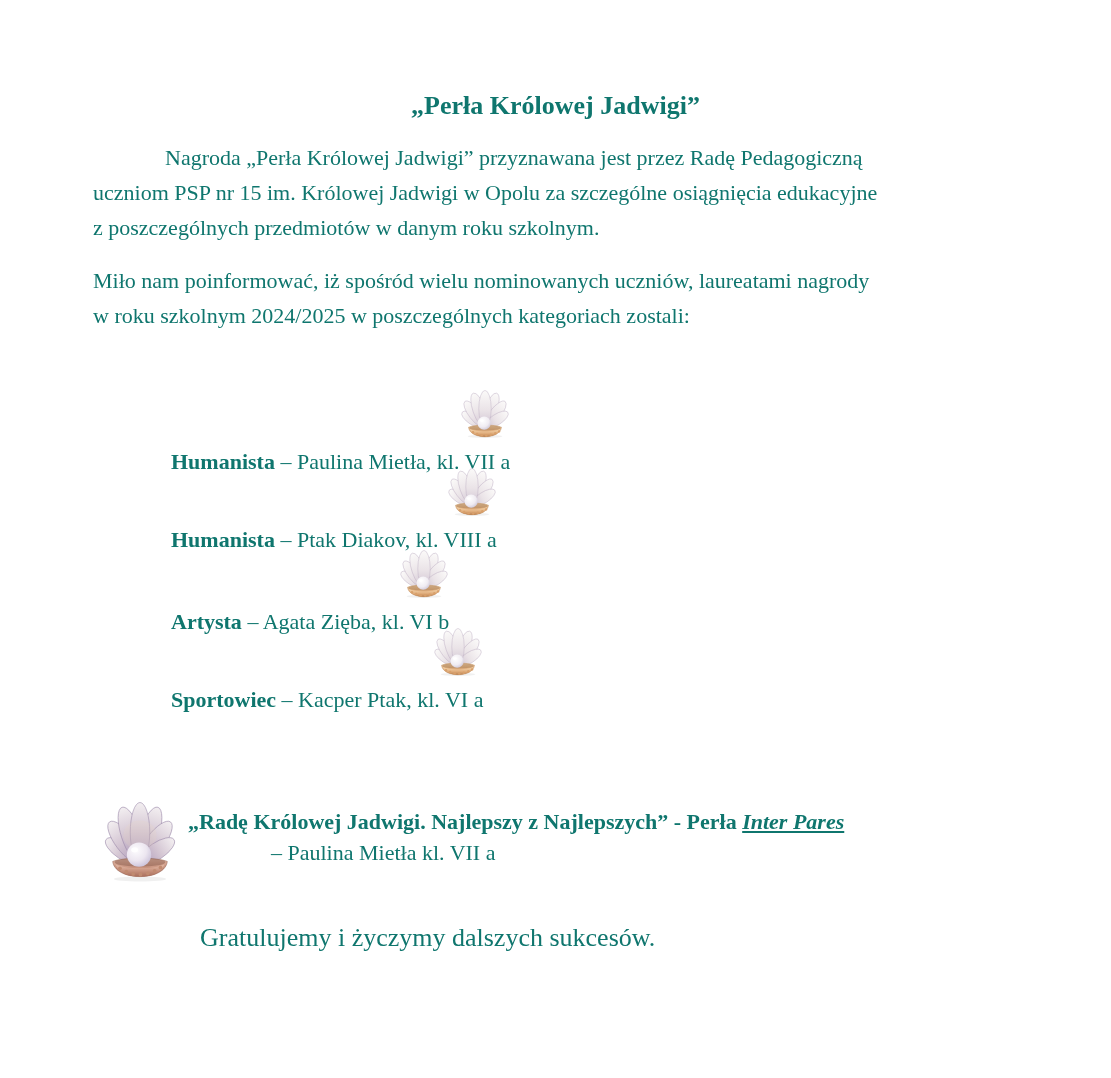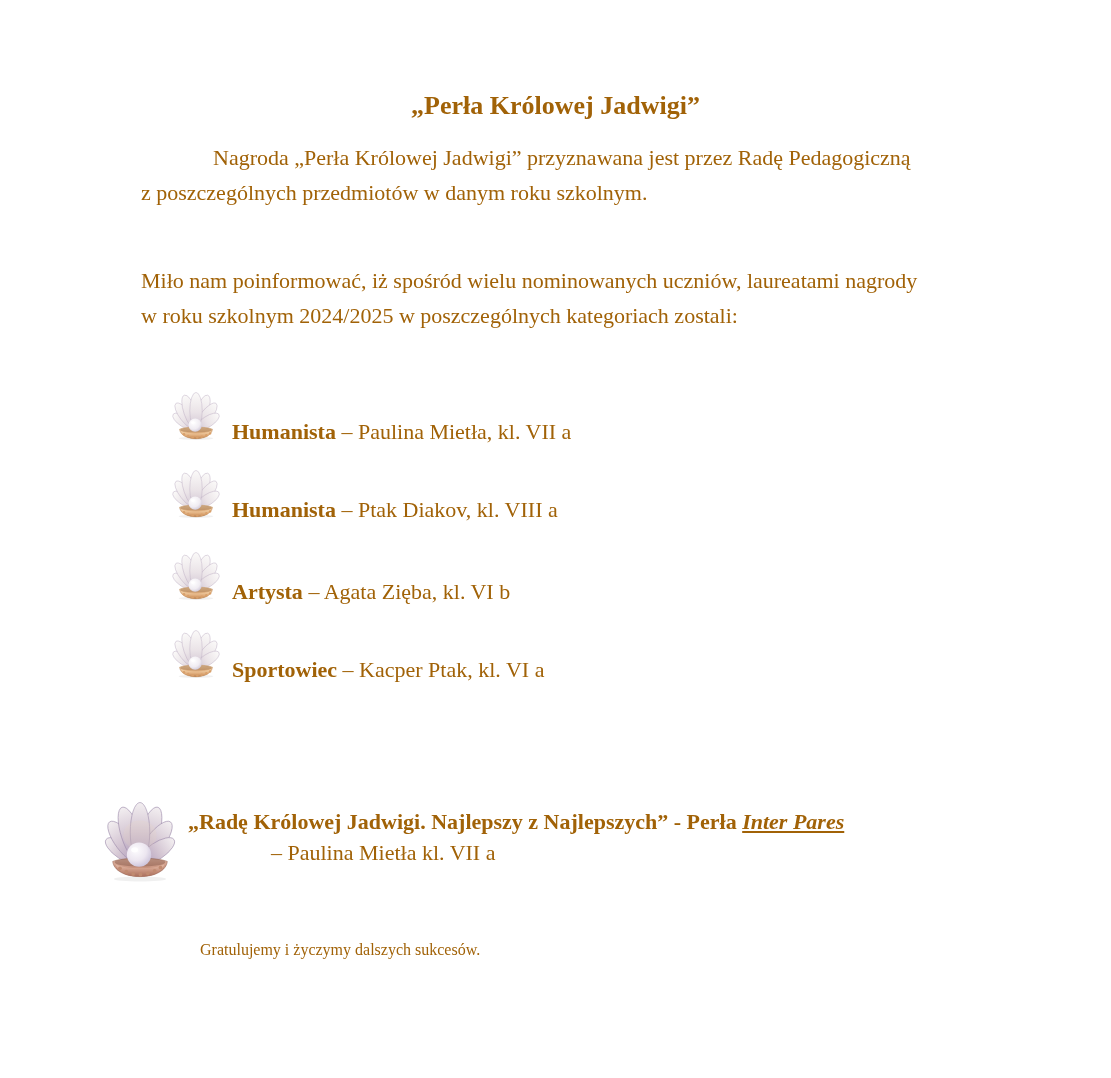--- a/index.html
+++ b/index.html
@@ -1,46 +1,46 @@
 <!DOCTYPE html>
 <html><head>
 <meta charset="utf-8">
 <style>
   html,body{margin:0;padding:0;background:#ffffff;}
   .page{
     position:relative;width:1111px;height:1078px;background:#ffffff;
-    color:#a16207;font-family:"Liberation Serif","DejaVu Serif",serif;
+    color:#0f766e;font-family:"Liberation Serif","DejaVu Serif",serif;
     overflow:hidden;
   }
   .doc-title{
     position:absolute;top:92px;left:0;width:100%;text-align:center;
     font-size:26px;font-weight:bold;line-height:28px;margin:0;
   }
-  .para{position:absolute;left:93px;width:890px;font-size:22px;line-height:35px;margin-left:48px;}
+  .para{position:absolute;left:93px;width:890px;font-size:22px;line-height:35px;}
   .para .pline{display:block;}
   .para .indent{padding-left:72px;}
   .p-intro{top:140px;}
   .p-announce{top:263px;}
   .award-row{
     position:absolute;left:171px;height:50px;display:flex;
-    align-items:flex-end;gap:11px;white-space:nowrap;
+    align-items:flex-end;gap:11px;white-space:nowrap;flex-direction:column;
   }
   .r1{top:390px}.r2{top:468px}.r3{top:550px}.r4{top:628px}.r5{top:707px}
   .icon-s{width:50px;height:48px;flex:none;display:block;}
   .award-text{font-size:22px;line-height:26px;margin-bottom:-5px;}
   .award-text b{font-weight:bold;}
   .icon-l{position:absolute;left:101px;top:800px;width:78px;height:82px;}
   .grand-text{
     position:absolute;left:188px;top:806px;width:790px;
     font-size:22px;line-height:31px;
   }
   .grand-line1{font-weight:bold;white-space:nowrap;}
   .grand-line1 i{font-weight:bold;font-style:italic;text-decoration:underline;}
   .grand-line2{font-weight:normal;padding-left:83px;}
-  .closing{position:absolute;left:200px;top:925px;font-size:16px;line-height:26px;margin-top:12px;}
+  .closing{position:absolute;left:200px;top:925px;font-size:26px;line-height:26px;}
   .svg-defs{position:absolute;width:0;height:0;overflow:hidden;}
 </style>
 </head>
 <body>
 
 <svg class="svg-defs" aria-hidden="true">
   <defs>
     <linearGradient id="gTopS" x1="0" y1="0" x2="0" y2="1">
       <stop offset="0" stop-color="#fbfaf9"></stop>
         <stop offset="0.55" stop-color="#eae3e7"></stop>
@@ -128,20 +128,21 @@
     </symbol>
   </defs>
 </svg>
 
 <div class="page">
 
   <h1 class="doc-title">„Perła Królowej Jadwigi”</h1>
 
   <div class="para p-intro">
     <span class="pline indent">Nagroda „Perła Królowej Jadwigi” przyznawana jest przez Radę Pedagogiczną</span>
+    <span class="pline">uczniom PSP nr 15 im. Królowej Jadwigi w Opolu za szczególne osiągnięcia edukacyjne</span>
     <span class="pline">z poszczególnych przedmiotów w danym roku szkolnym.</span>
   </div>
 
   <div class="para p-announce">
     <span class="pline">Miło nam poinformować, iż spośród wielu nominowanych uczniów, laureatami nagrody</span>
     <span class="pline">w roku szkolnym 2024/2025 w poszczególnych kategoriach zostali:</span>
   </div>
 
   <div class="award-row r1">
     <svg class="icon-s">

